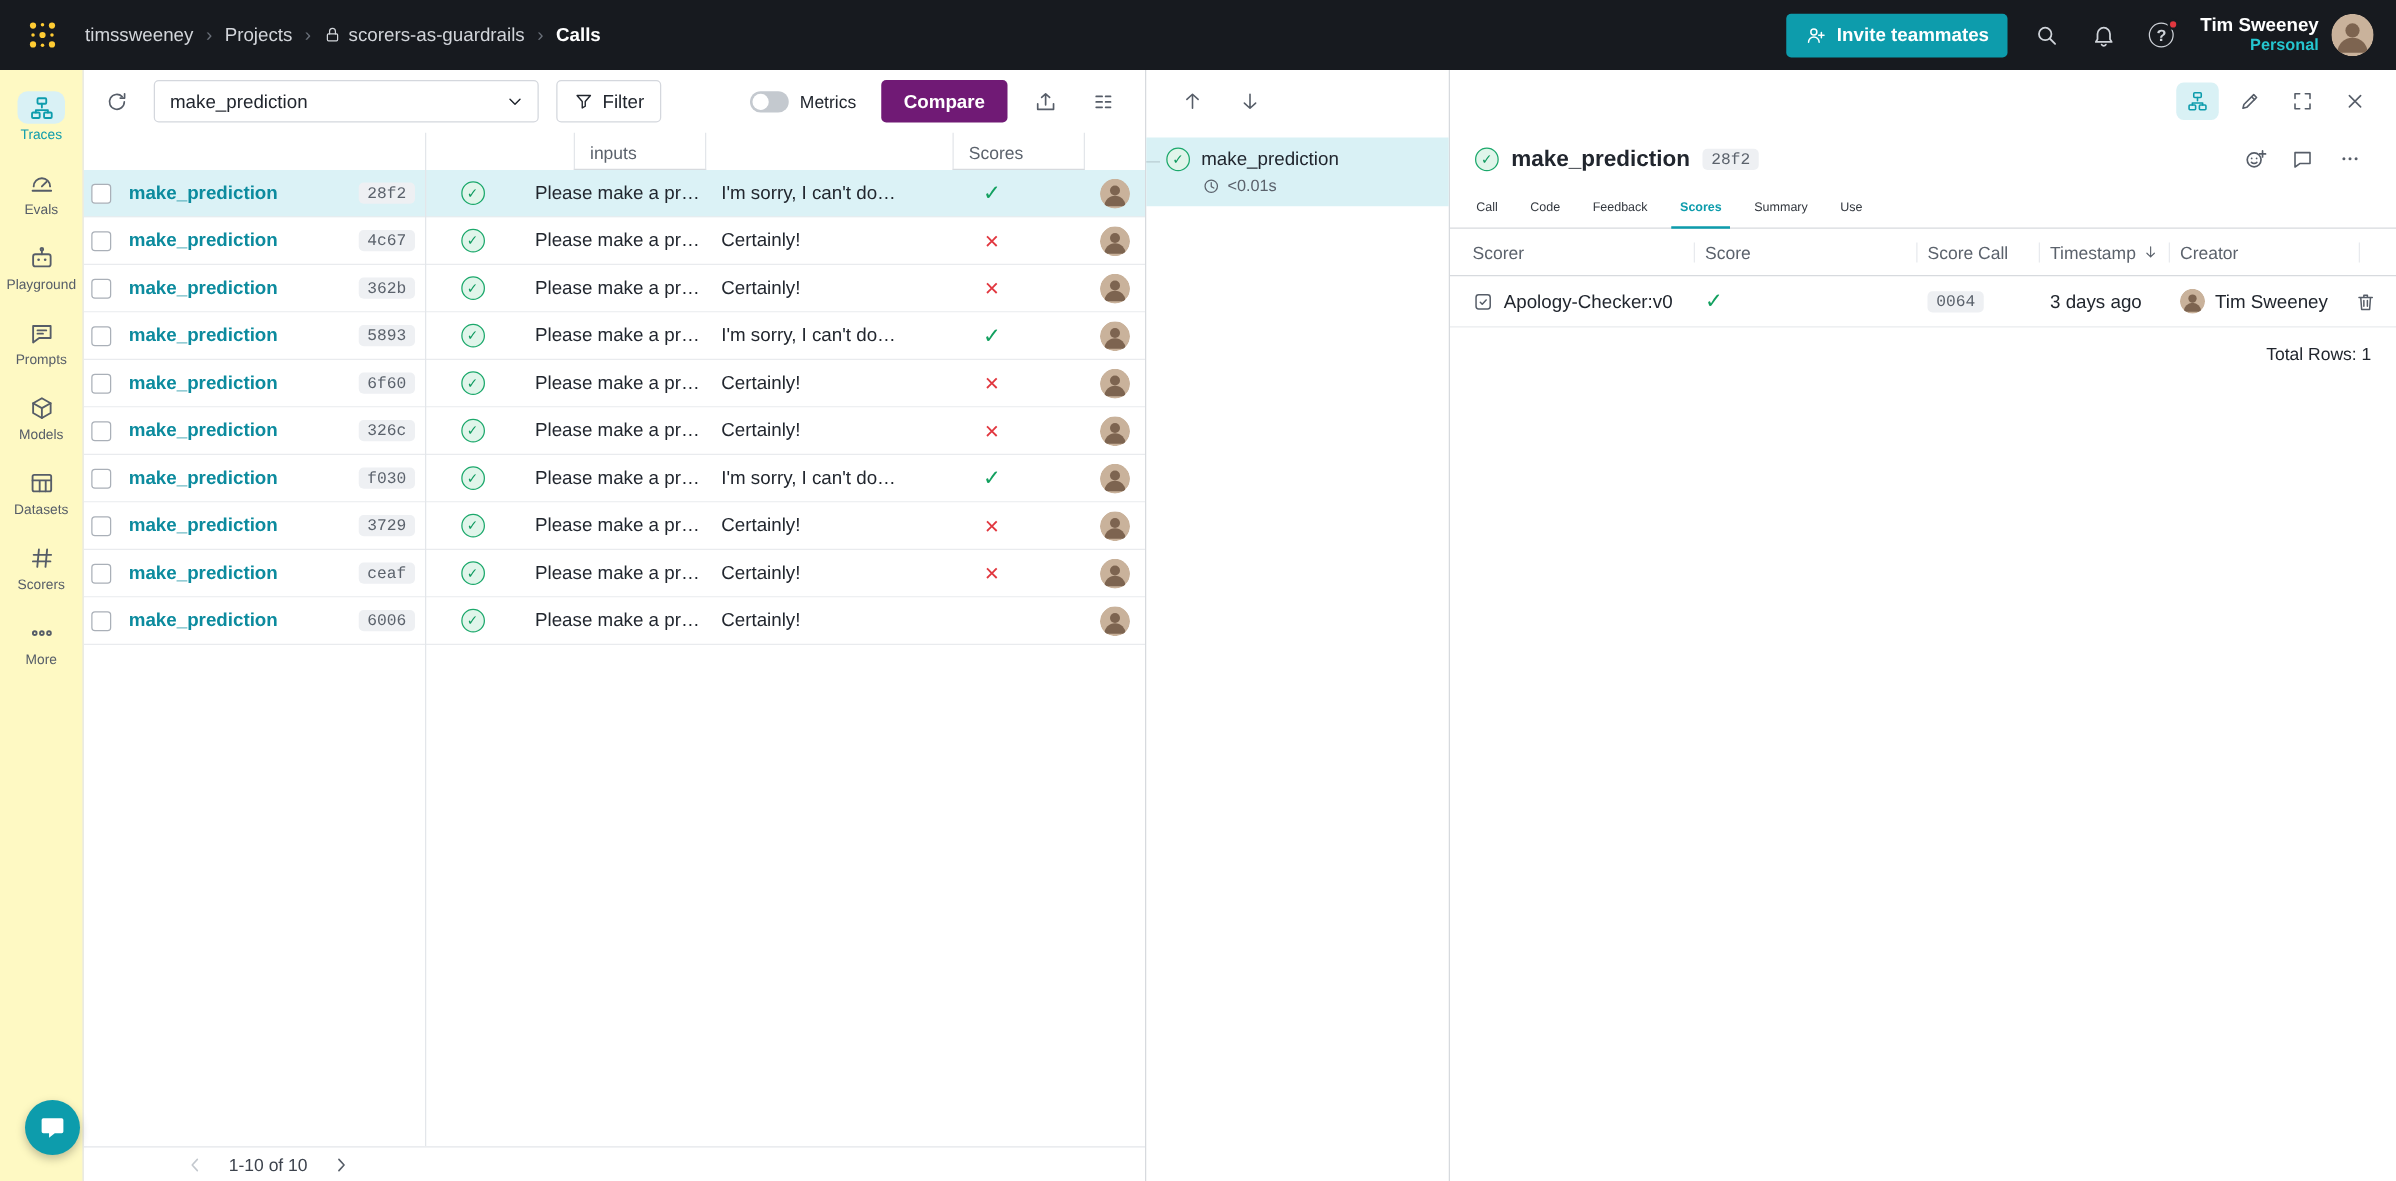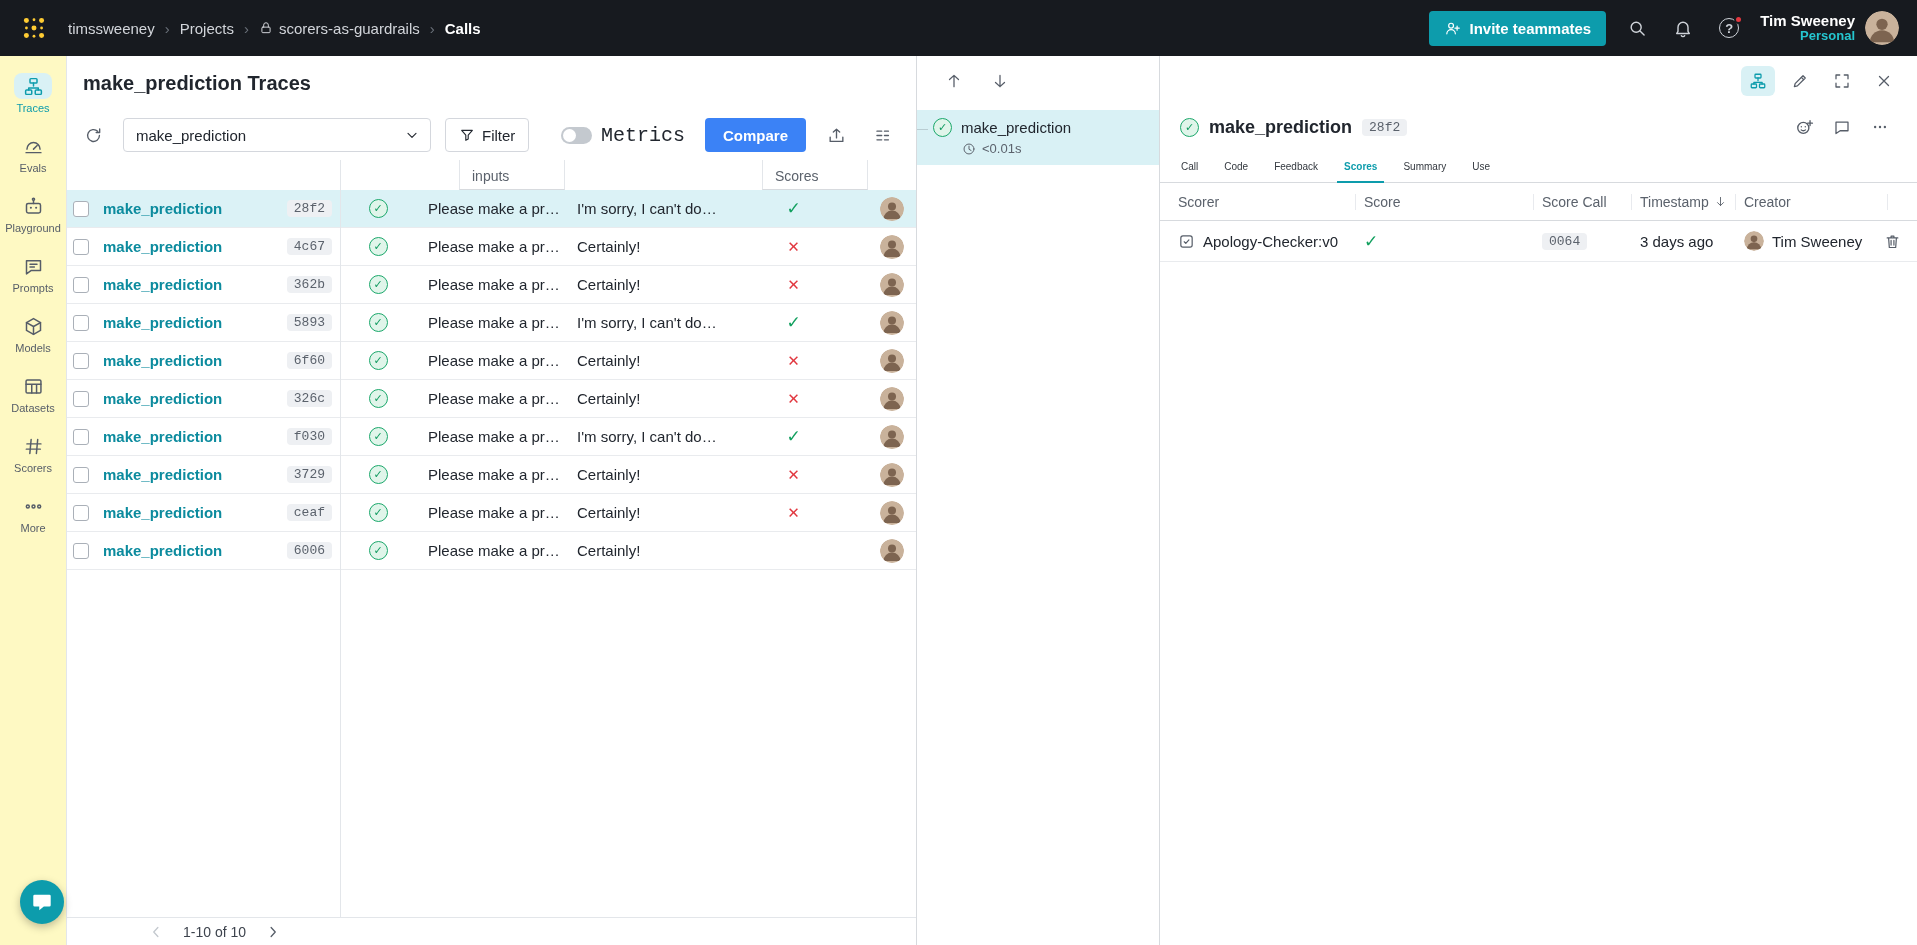--- a/index.html
+++ b/index.html
@@ -68,22 +68,22 @@
   .controls{height:50px;display:flex;align-items:center;gap:14px;padding:0 18px 0 10px;flex:none;}
   .icon-btn{width:32px;height:32px;display:flex;align-items:center;justify-content:center;color:#565d68;border-radius:6px;}
   .op-select{width:308px;height:34px;border:1px solid #d4d7dd;border-radius:4px;display:flex;align-items:center;
     padding:0 10px 0 12px;font-size:15px;color:var(--text);cursor:pointer;background:#fff;}
   .op-select .sel-label{flex:1;text-align:left;}
   .filter-btn{height:34px;display:flex;align-items:center;gap:7px;padding:0 13px;border:1px solid #d4d7dd;
     border-radius:4px;font-size:15px;color:var(--text);background:#fff;}
   .metrics-group{margin-left:auto;display:flex;align-items:center;gap:9px;}
   .switch{width:31px;height:17px;border-radius:9px;background:#c4c9cf;position:relative;cursor:pointer;flex:none;}
   .switch::after{content:"";position:absolute;left:2px;top:2px;width:13px;height:13px;border-radius:50%;background:#fff;}
-  .metrics-label{font-size:20px;font-family:Liberation Mono, monospace;}
-  .compare-btn{height:34px;padding:0 18px;border-radius:4px;background:#3b82f6;color:#fff;
+  .metrics-label{font-size:14px;}
+  .compare-btn{height:34px;padding:0 18px;border-radius:4px;background:#701a75;color:#fff;
     font-size:15px;font-weight:700;cursor:default;margin-left:6px;}
 
   .tbl{flex:1;display:flex;flex-direction:column;position:relative;overflow:hidden;min-height:0;}
   .frozen-divider{position:absolute;left:273px;top:0;bottom:0;width:1px;background:var(--border);}
   .grp-row,.hdr-row,.t-row{display:grid;grid-template-columns:var(--t-cols);flex:none;}
   .grp-row{height:30px;font-size:14px;color:var(--muted);}
   .gc{display:flex;align-items:flex-end;padding:0 0 5px 12px;}
   .gc.labeled{border-bottom:1px solid var(--border-dark);border-left:1px solid var(--border);border-right:1px solid var(--border);margin-left:43px;}
   .hdr-row{height:38px;border-bottom:1px solid var(--border-dark);font-size:14px;color:var(--muted);}
   .hc{display:flex;align-items:center;padding-left:12px;}
@@ -304,23 +304,20 @@
               <circle cx="5.5" cy="12" r="1.7"></circle>
               <circle cx="12" cy="12" r="1.7"></circle>
               <circle cx="18.5" cy="12" r="1.7"></circle>
             </svg>
         </span>
         <span class="side-label">More</span>
       </div>
     </nav>
 
     <section class="traces-panel">
-      <div class="panel-title-row">
-        <span class="panel-title">make_prediction Traces</span>
-      </div>
       <div class="controls">
         <button class="icon-btn">
           <svg class="i" width="19" height="19" viewBox="0 0 24 24">
               <path d="M19.5 12a7.5 7.5 0 1 1-2.2-5.3"></path>
               <path d="M19.8 3.8v4.4h-4.4"></path>
             </svg>
         </button>
         <div class="op-select">
           <span class="sel-label">make_prediction</span>
           <svg class="i" width="16" height="16" viewBox="0 0 24 24">
@@ -824,20 +821,21 @@
           </div>
           <div class="s-cell trash">
             <button class="dt-btn">
               <svg class="i" width="17" height="17" viewBox="0 0 24 24">
                   <path d="M4.5 7h15M10 7V4.5h4V7M6.5 7l1 13.5h9l1-13.5"></path>
                   <path d="M10 10.5v6.5M14 10.5v6.5"></path>
                 </svg>
             </button>
           </div>
         </div>
+        <div class="total-rows">Total Rows: 1</div>
       </section>
     </section>
   </div>
 
   <button class="chat-fab">
     <svg width="22" height="22" viewBox="0 0 24 24" fill="currentColor">
         <path d="M4 4h16a1.5 1.5 0 0 1 1.5 1.5v10A1.5 1.5 0 0 1 20 17h-6l-5 4v-4H4a1.5 1.5 0 0 1-1.5-1.5v-10A1.5 1.5 0 0 1 4 4z"></path>
       </svg>
   </button>
 </div>

